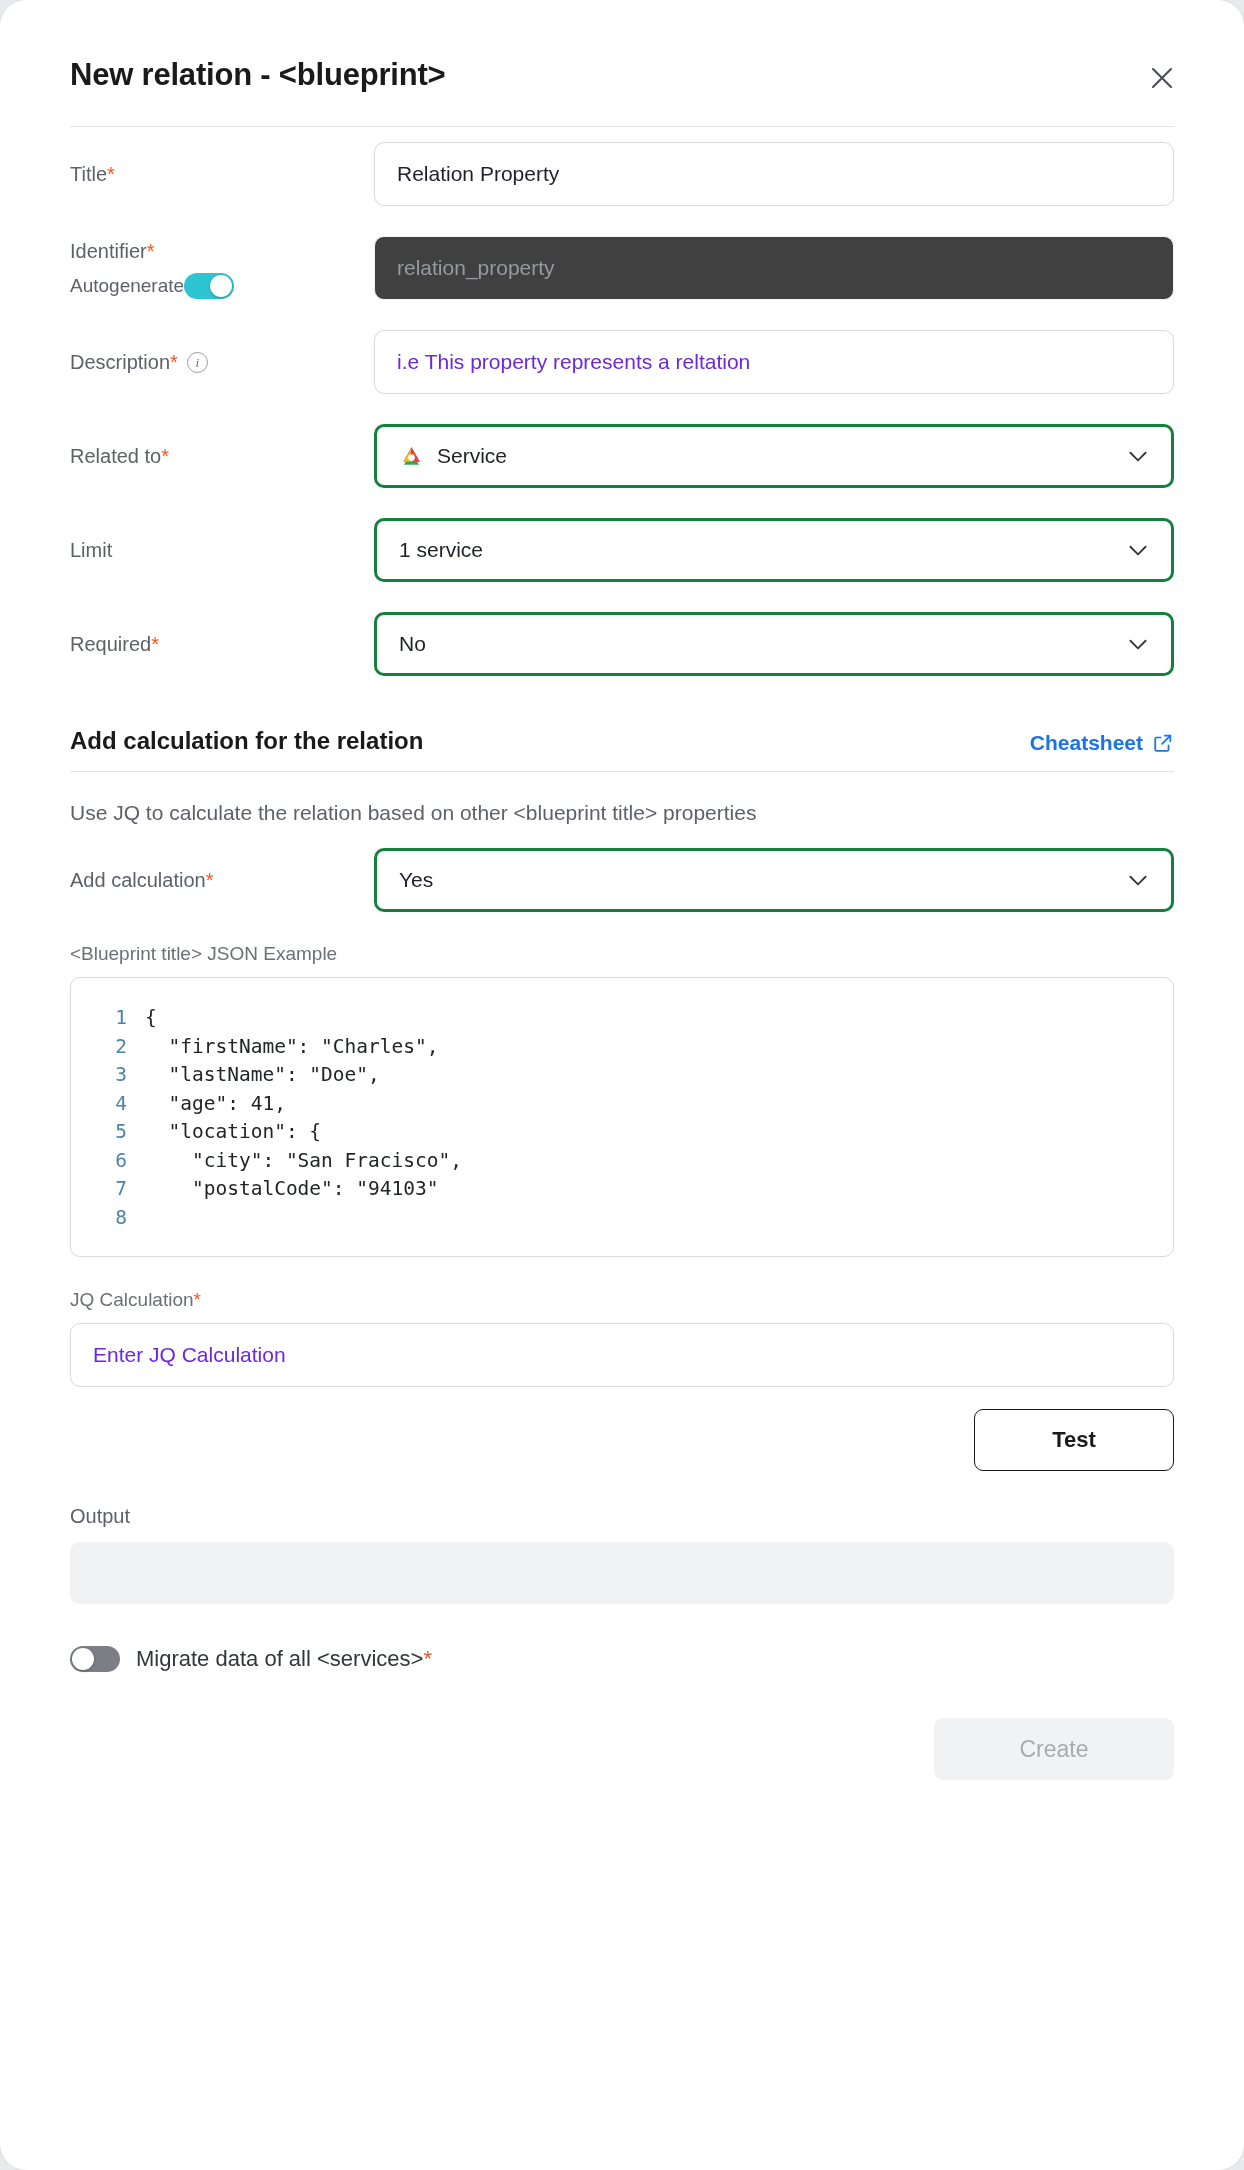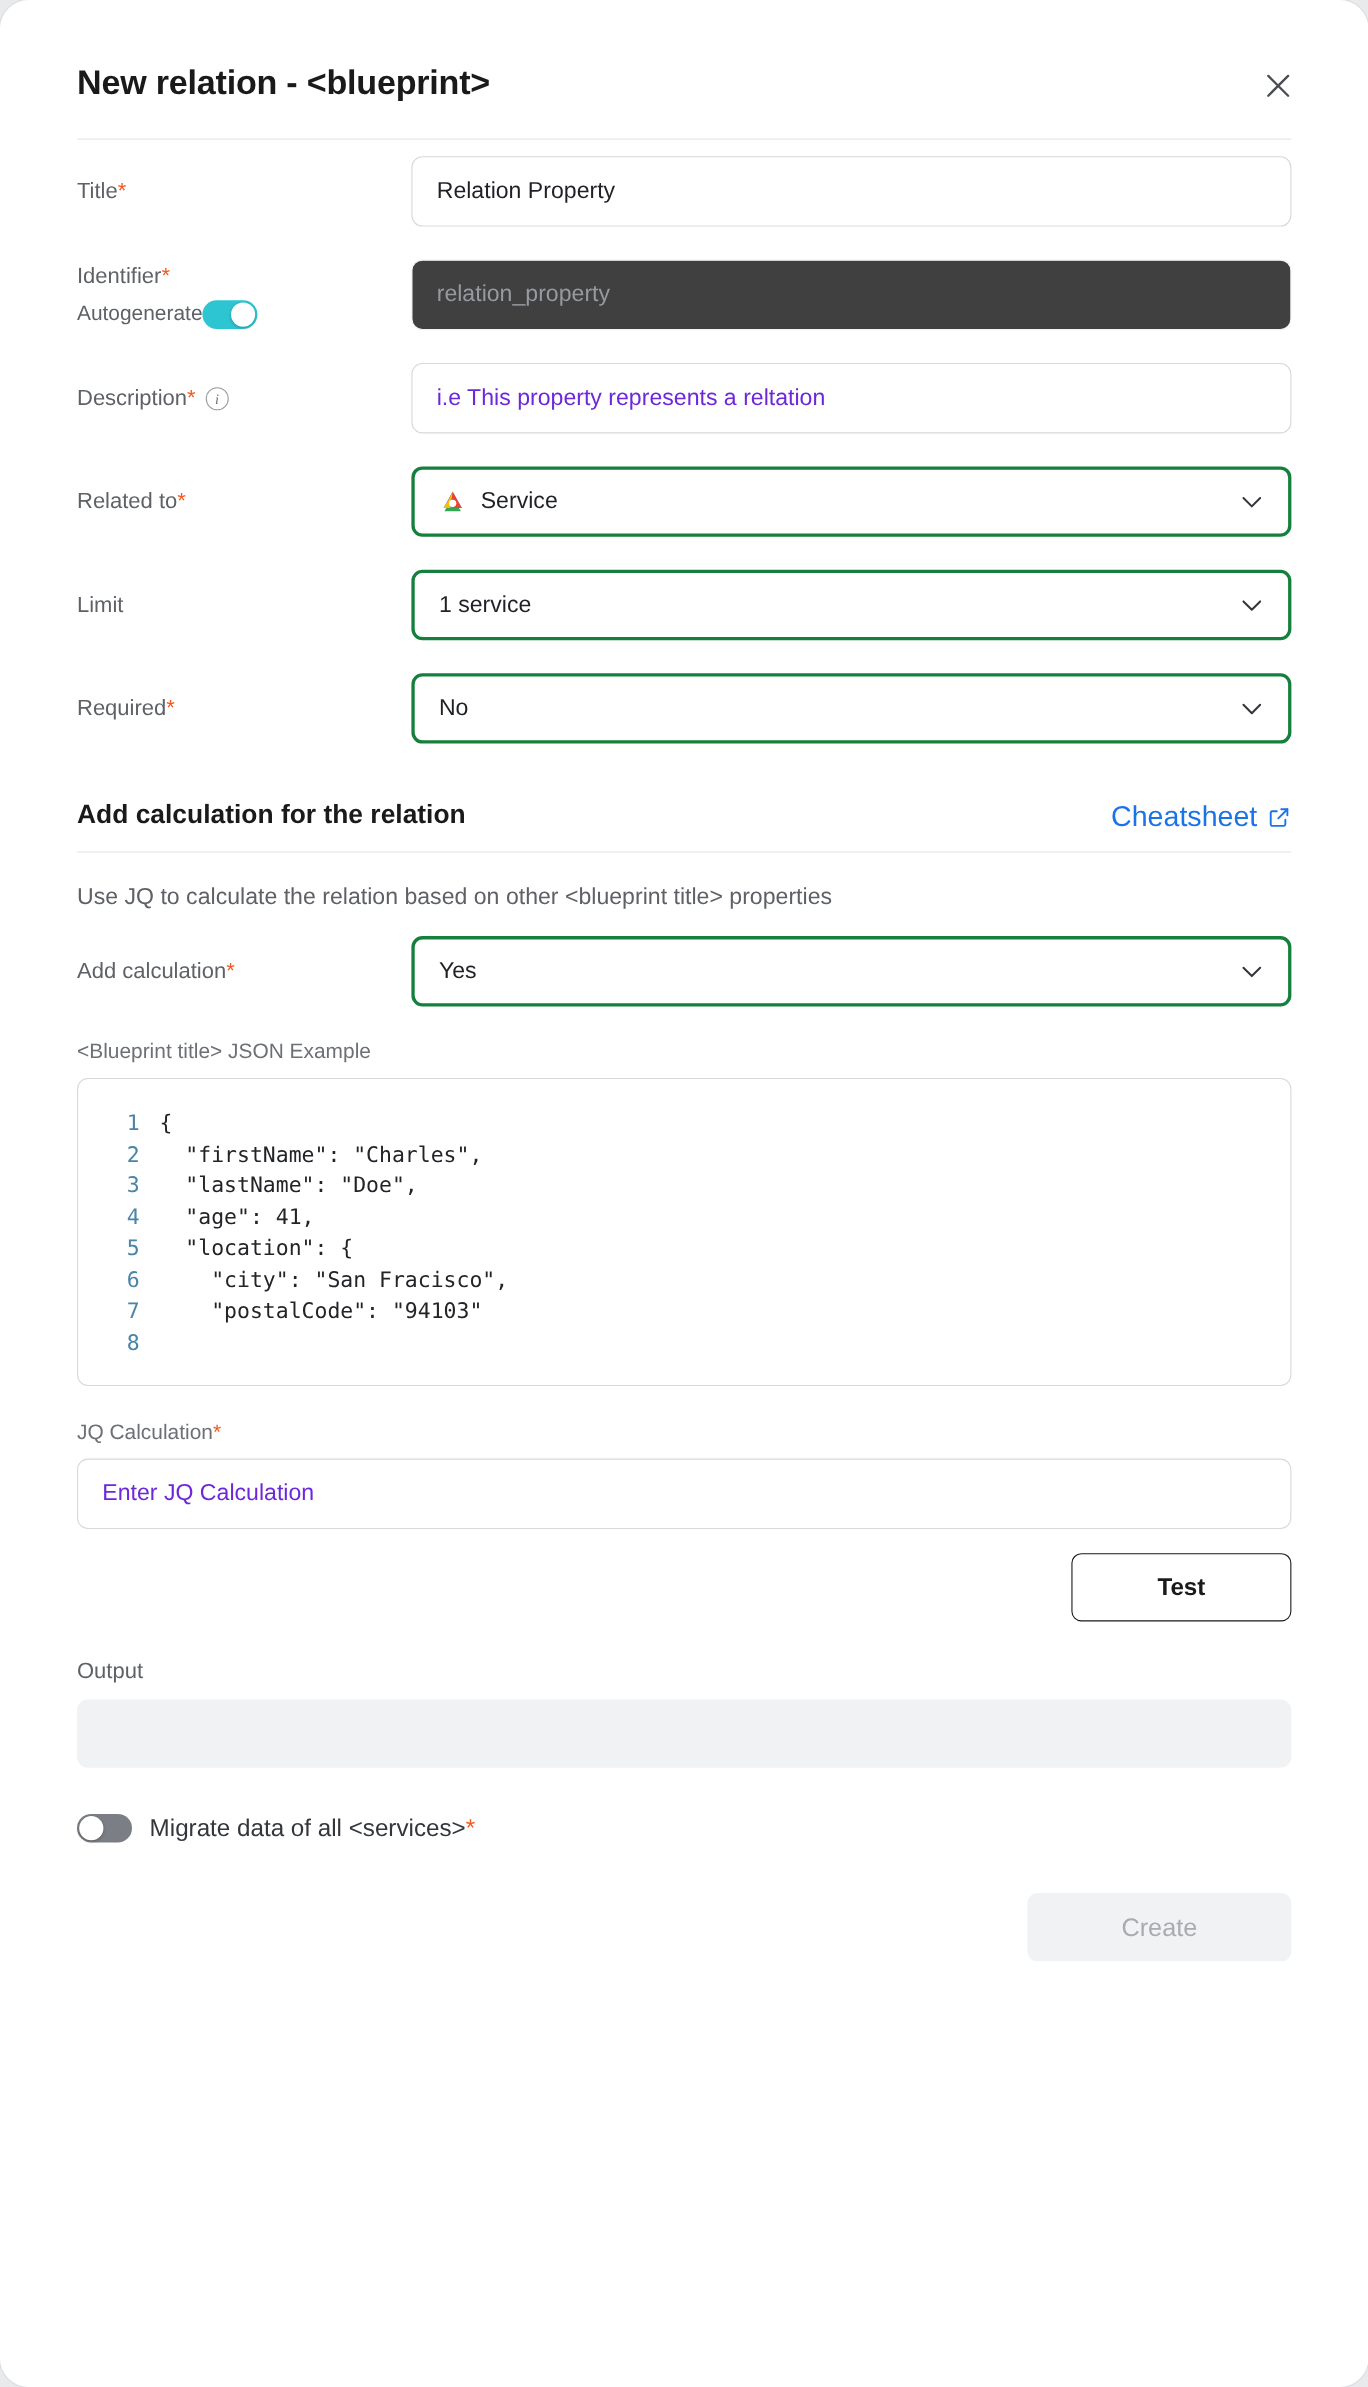--- a/index.html
+++ b/index.html
@@ -173,36 +173,36 @@
   }
   .toggle.on  .knob { right: 2px; }
   .toggle.off .knob { left: 2px; }
 
   
   .section {
     padding: 36px 16px 0 16px;
   }
   .section-head {
     display: flex;
-    align-items: flex-start;
+    align-items: flex-end;
     justify-content: space-between;
     padding-bottom: 16px;
   }
   .section-title {
     font-size: 24px;
     font-weight: bold;
     color: #1a1a1a;
   }
   .cheatsheet {
     display: flex;
     align-items: center;
     gap: 9px;
     color: #1a73e8;
-    font-size: 26px;
-    font-weight: normal;
+    font-size: 21px;
+    font-weight: bold;
     cursor: pointer;
   }
   .section-note {
     font-size: 21px;
     color: #5e6166;
     padding: 26px 0 6px 0;
     line-height: 1.4;
   }
 
   

